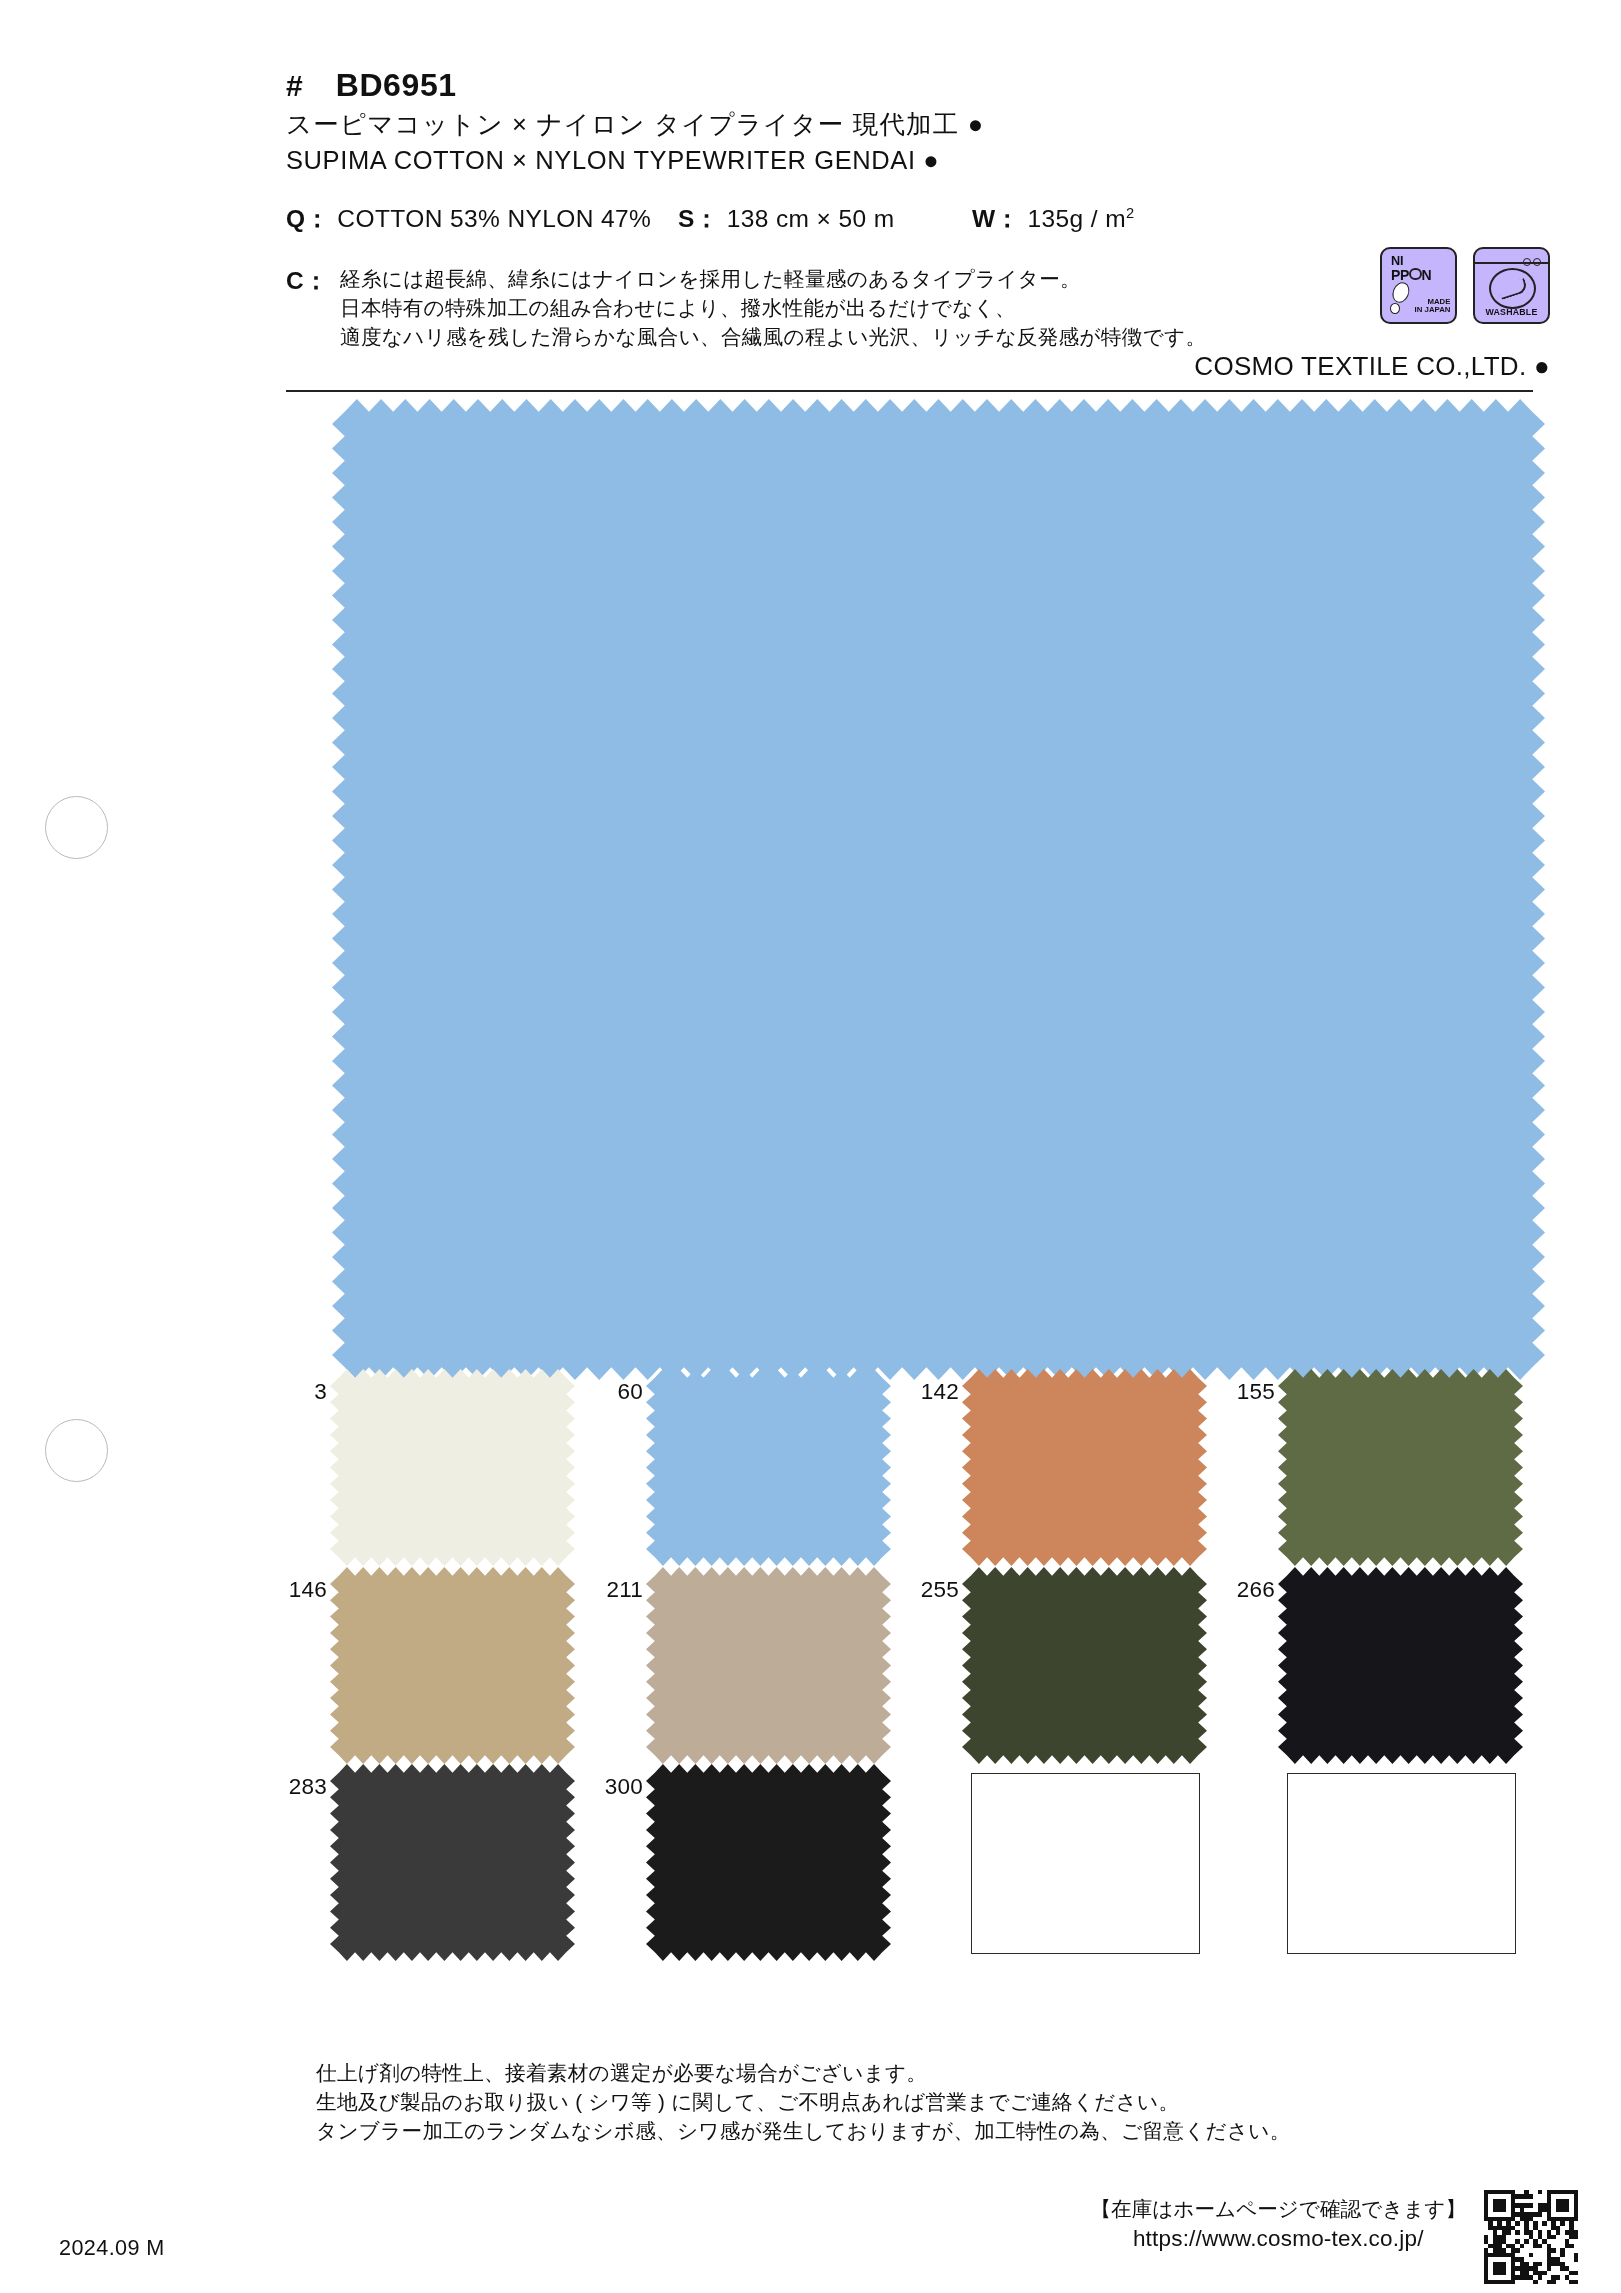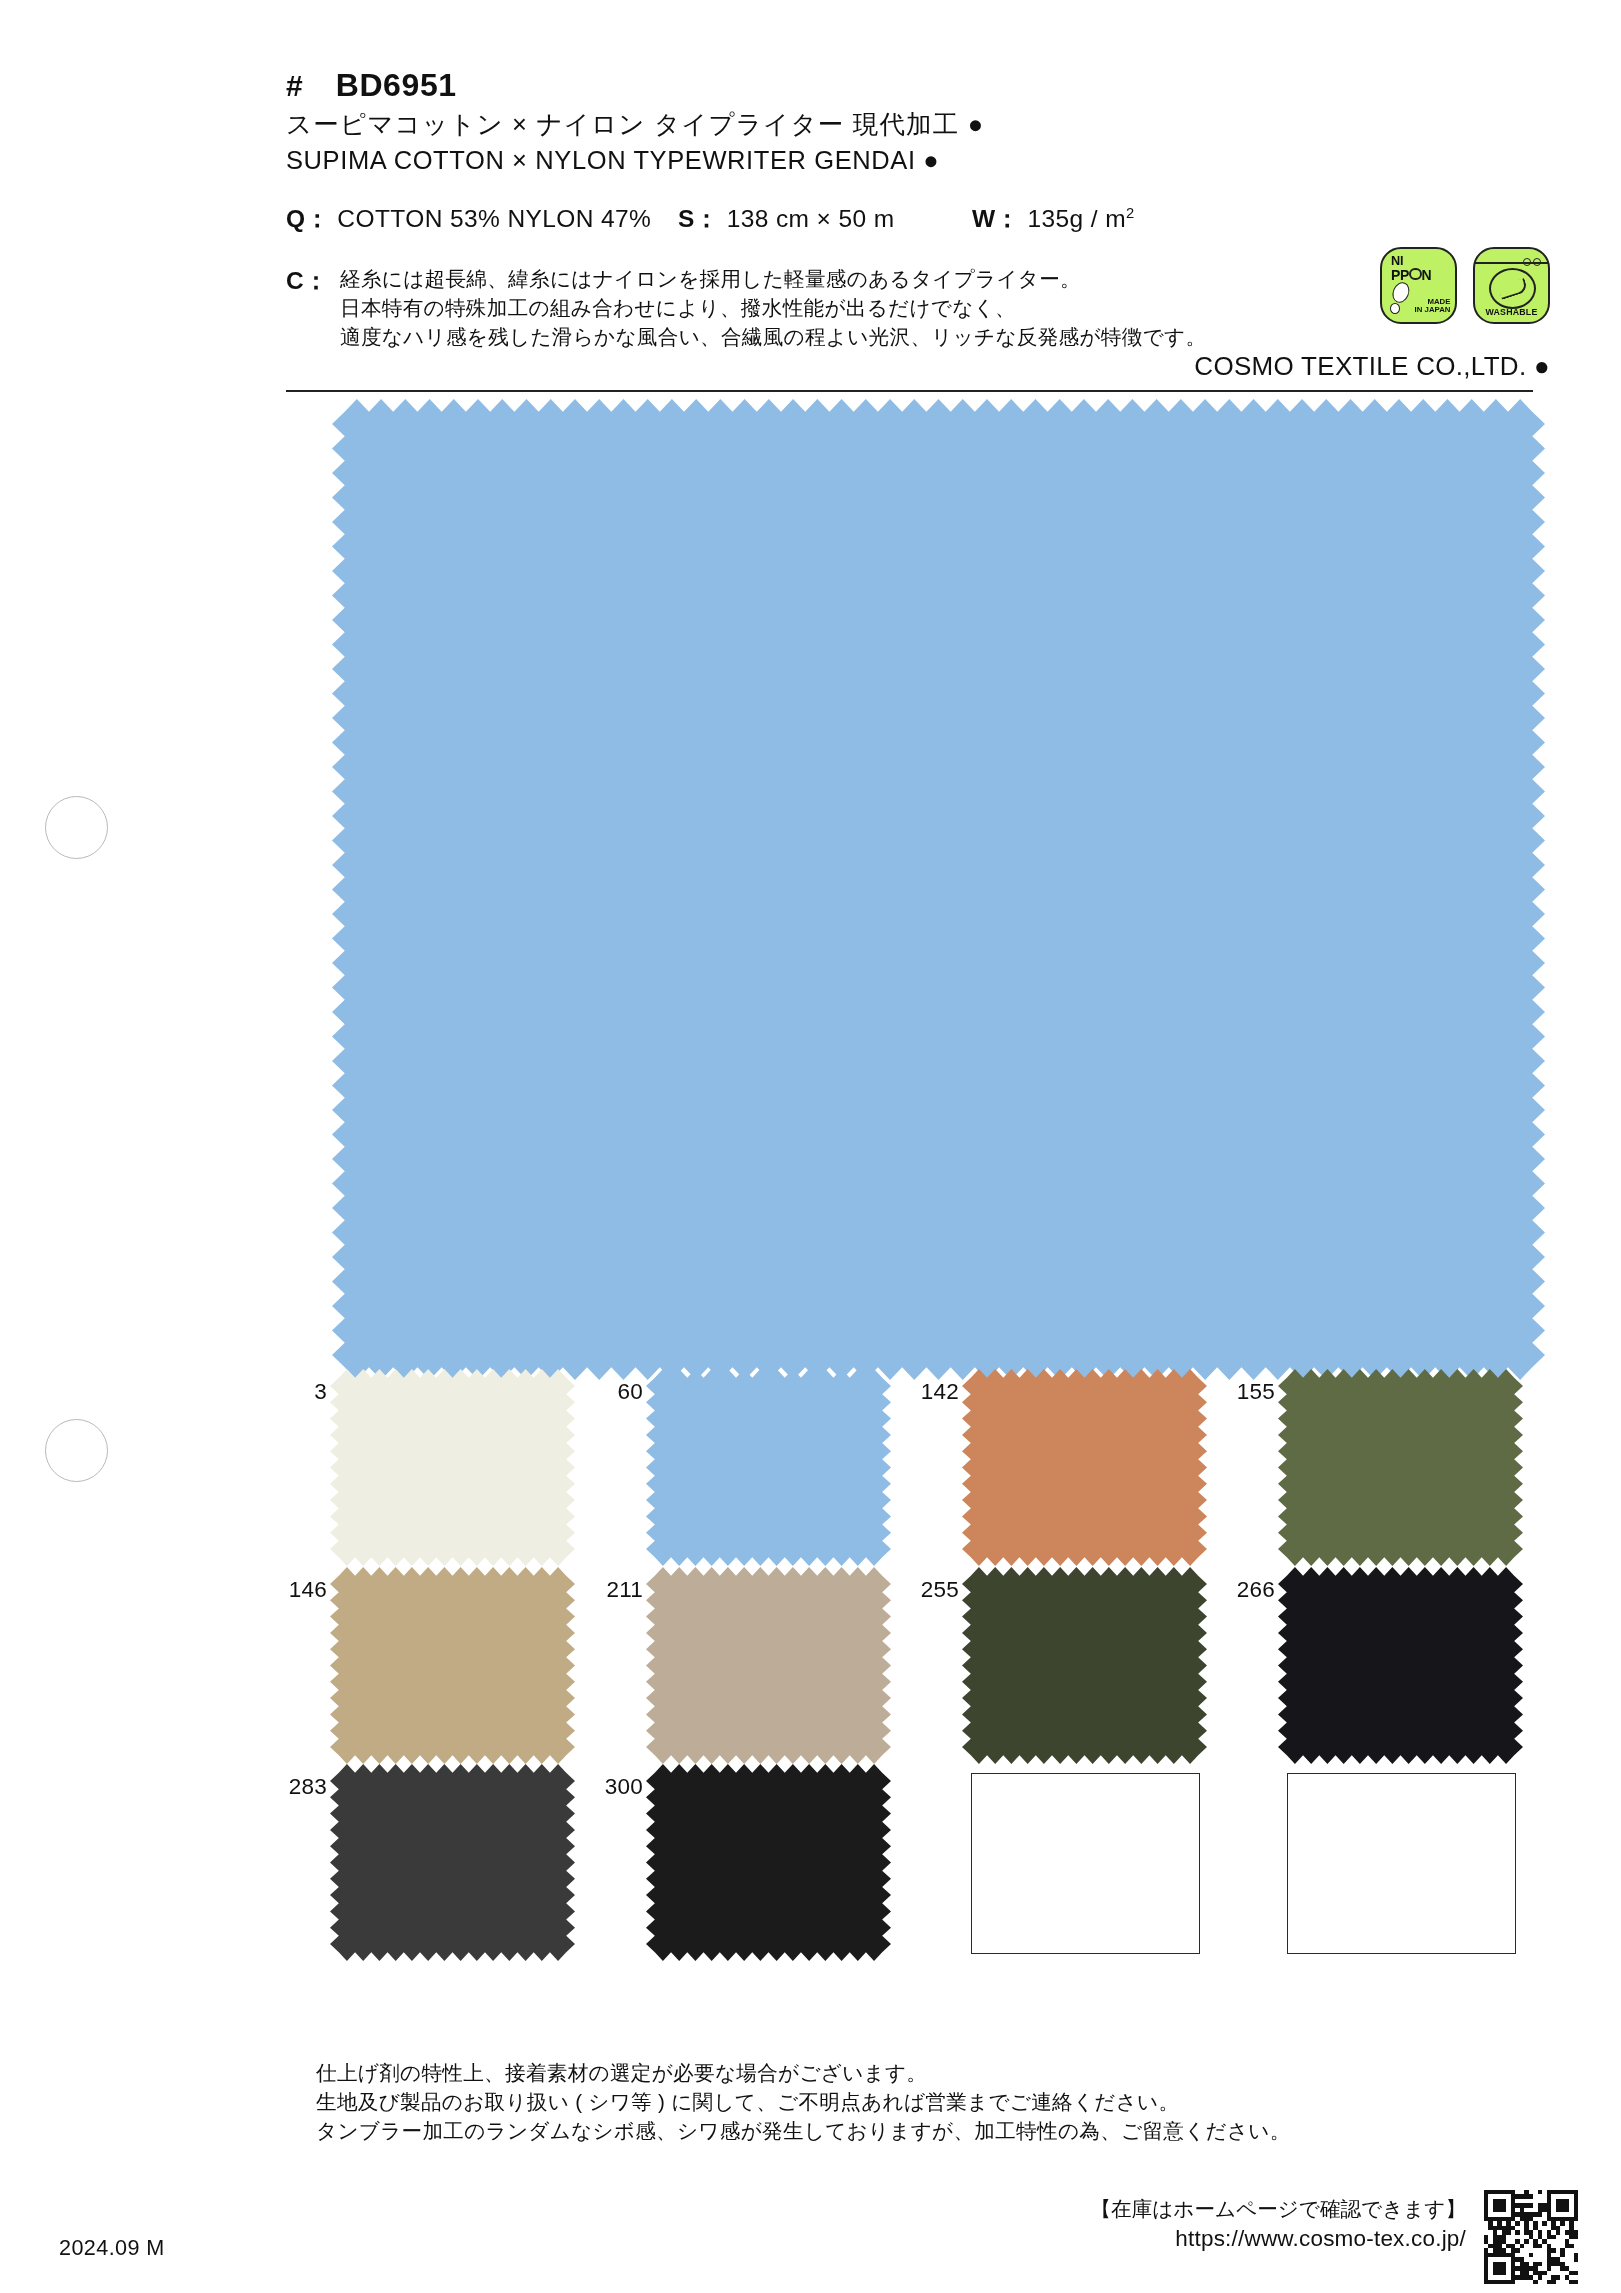--- a/index.html
+++ b/index.html
@@ -33,22 +33,22 @@
   .sp-q{width:392px;}
   .sp-s{width:294px;}
   .sup{font-size:14.7px;vertical-align:super;}
 
   .desc-row{display:flex;margin-top:29px;}
   .desc-label{font-size:24.5px;font-weight:700;margin-right:11.8px;line-height:33px;}
   .desc-lines div{font-size:20.6px;line-height:29px;letter-spacing:0.3px;white-space:nowrap;}
 
   
   .badges{position:absolute;right:71px;top:247px;display:flex;gap:15.7px;}
-  .badge{width:73px;height:73px;border:2px solid #222;border-radius:21px;
-         position:relative;background:#bef264;}
+  .badge{width:73px;height:73px;border:2px solid #222;border-radius:10px;
+         position:relative;background:#c4b5fd;}
   .nip-txt{position:absolute;left:8.8px;top:5.9px;font-size:12.7px;font-weight:700;
            line-height:12.7px;letter-spacing:-0.3px;}
   .nip-txt .l2{font-size:14px;letter-spacing:-0.5px;}
   .nip-o{display:inline-block;width:8.8px;height:8.8px;border:2px solid #222;
          border-radius:50%;vertical-align:-1px;}
   .nip-feet{position:absolute;left:10.8px;bottom:7.8px;}
   .nip-feet i{display:block;background:#fff;border:1.6px solid #222;border-radius:50%;}
   .nip-feet .big{width:13.7px;height:18.6px;transform:rotate(22deg);}
   .nip-feet .sm{width:7.8px;height:8.8px;margin-left:-2.9px;margin-top:1px;}
   .nip-made{position:absolute;right:4.9px;bottom:6.9px;font-size:7.8px;font-weight:700;
@@ -81,21 +81,21 @@
             line-height:23.5px;padding-top:2px;letter-spacing:0.2px;}
   .cell-sw{position:relative;width:227px;height:179px;}
   .cell-sw.empty{border:1.5px solid #2b2b2b;background:#fff;}
 
   
   .notes{position:absolute;left:316px;top:2058px;}
   .notes div{font-size:20.6px;line-height:29px;letter-spacing:0.3px;white-space:nowrap;}
 
   
   .date{position:absolute;left:59px;top:2235px;font-size:21.6px;letter-spacing:0.4px;}
-  .stock{position:absolute;right:155px;top:2194px;text-align:right;}
+  .stock{position:absolute;right:155px;top:2194px;text-align:center;}
   .stock .l1{font-size:20.6px;line-height:29px;}
   .stock .l2{font-size:22.5px;line-height:31px;letter-spacing:0.2px;}
   .qr{position:absolute;right:43px;top:2190px;width:94px;height:94px;}
   .qr-grid{display:grid;grid-template-columns:repeat(21,1fr);
            grid-template-rows:repeat(21,1fr);width:100%;height:100%;}
   .qr-grid i{background:#fff;}
   .qr-grid i.on{background:#111;}
 </style>
 </head>
 <body>

